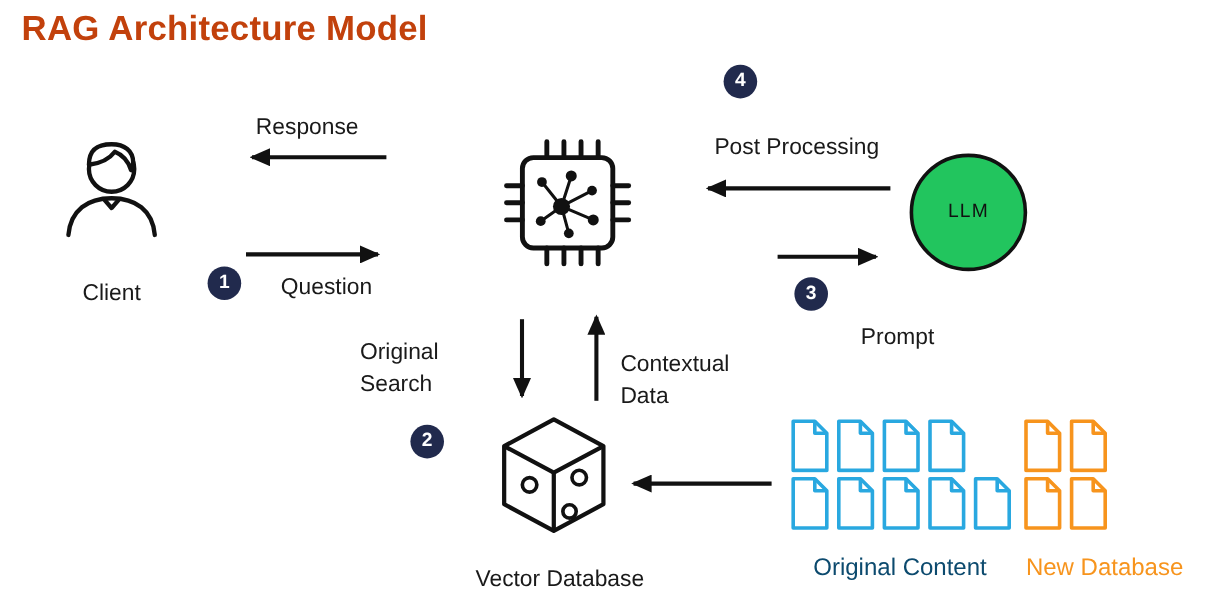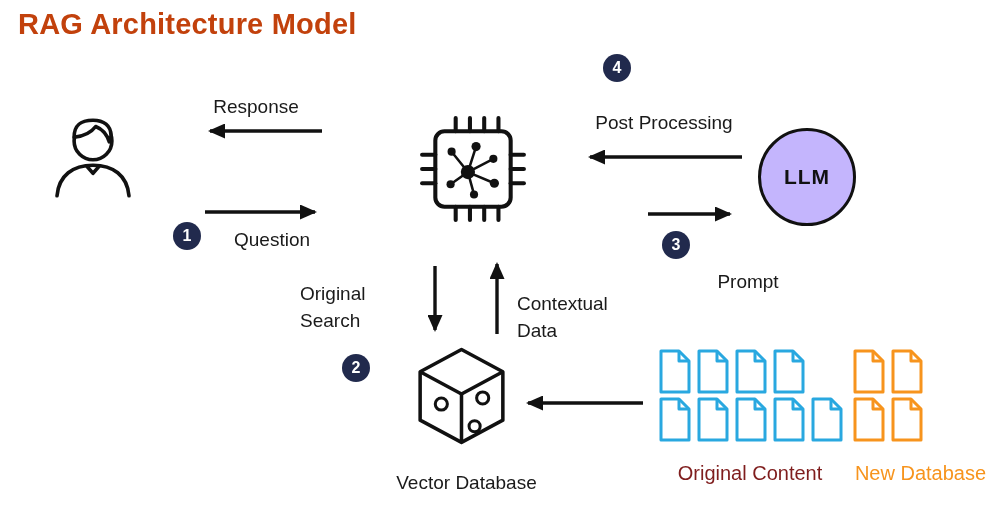--- a/index.html
+++ b/index.html
@@ -10,30 +10,30 @@
   .label { font-size:19px; color:#1a1a1a; line-height:27px; }
   .center { text-align:center; }
   .badge {
     position:absolute; width:28px; height:28px; border-radius:50%;
     background:#212a4d; color:#ffffff; font-weight:bold; font-size:16px;
     display:flex; align-items:center; justify-content:center;
   }
   .llm-circle {
     position:absolute; width:98px; height:98px; border:3px solid #111;
     border-radius:50%; display:flex; align-items:center; justify-content:center;
-    font-weight:bold; font-size:21px; letter-spacing:1px; color:#111; background:#c4b5fd;
+    font-weight:normal; font-size:16px; letter-spacing:1px; color:#111; background:#22c55e;
   }
   .doc-group { position:absolute; display:flex; flex-direction:column; gap:3px; }
   .doc-row { display:flex; gap:2px; }
   .doc { display:inline-block; width:36px; height:45px; }
   .doc.blue { color:#29a8e0; }
   .doc.orange { color:#f7941d; }
   .doc svg { display:block; width:100%; height:100%; }
   .doc-label { font-size:20px; text-align:center; }
-  .doc-label.blue { color:#7f1d1d; }
+  .doc-label.blue { color:#0c4a6e; }
   .doc-label.orange { color:#f7941d; }
   svg.overlay { position:absolute; inset:0; pointer-events:none; }
 </style>
 </head>
 <body>
 
 <div class="canvas">
 
   <div class="abs title" style="left:18px; top:8px;">RAG Architecture Model</div>
 
@@ -53,20 +53,21 @@
   </svg>
 
   <div class="abs" style="left:48px; top:106px; width:90px; height:95px;">
     <svg viewBox="0 0 100 100" width="90" height="95" fill="none" stroke="#111" stroke-width="4" stroke-linejoin="round" stroke-linecap="round">
       <circle cx="50" cy="36" r="21"></circle>
       <path d="M29 32 C29 17 38 13 50 13 C62 13 70 19 70 30 C70 33 69 35 68 37 C65 27 58 22 53 20 C47 28 38 31 29 32 Z" fill="#ffffff"></path>
       <path d="M10 97 C12 74 28 63 50 63 C72 63 88 74 90 97"></path>
       <path d="M43 64 L50 72 L57 64"></path>
     </svg>
   </div>
+  <div class="abs label center" style="left:48px; top:231px; width:90px;">Client</div>
 
   <div class="abs label center" style="left:191px; top:93px; width:130px;">Response</div>
 
   <div class="badge" style="left:173px; top:222px;">1</div>
   <div class="abs label" style="left:213px; top:226px;margin-left:21px;">Question</div>
 
   <div class="abs" style="left:417px; top:113px; width:112px; height:112px;">
     <svg viewBox="0 0 110 110" width="112" height="112" fill="none" stroke="#111" stroke-linecap="round">
       <g stroke-width="4">
         <line x1="38" y1="5" x2="38" y2="18"></line>

